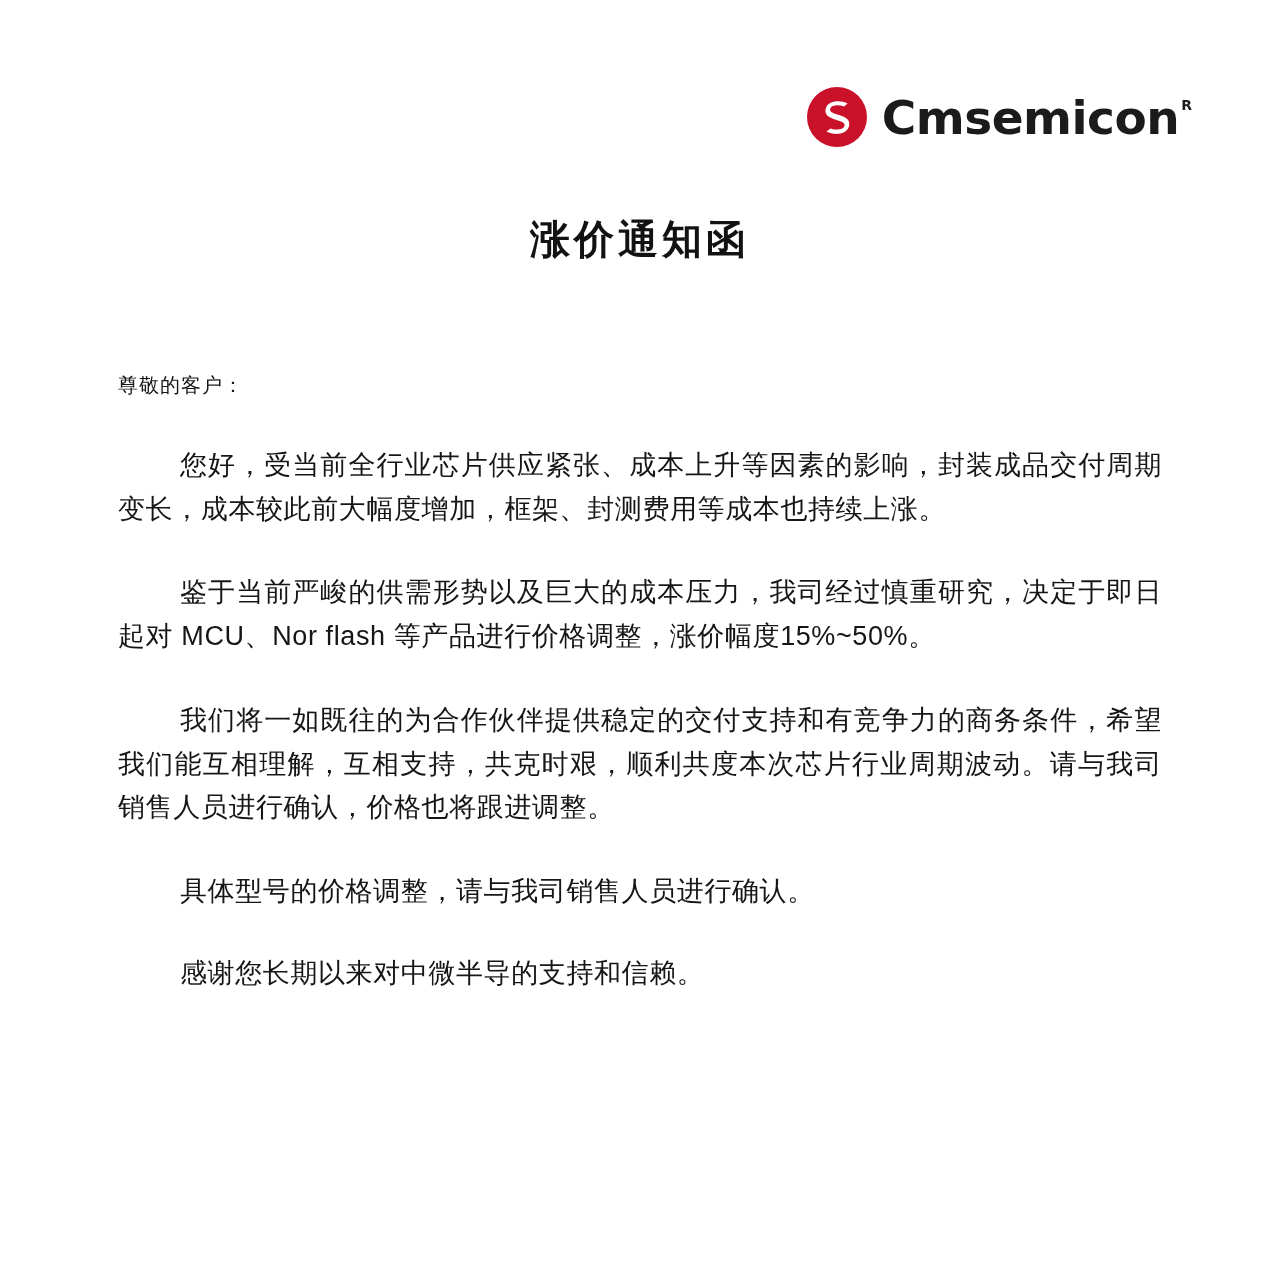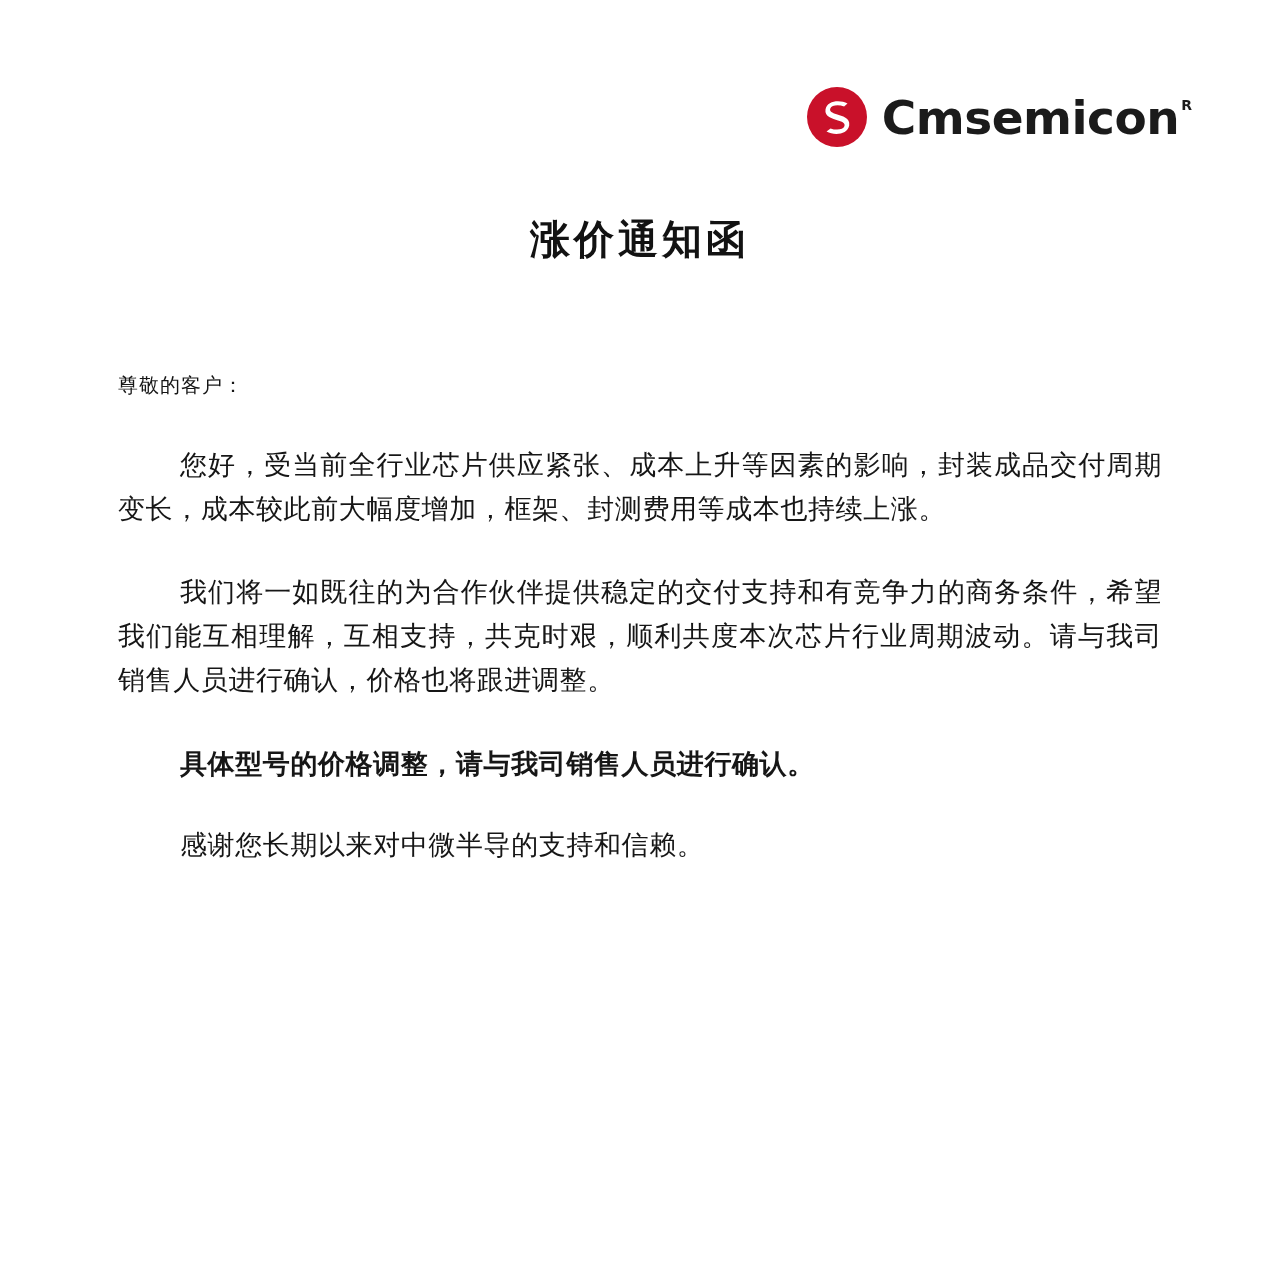--- a/index.html
+++ b/index.html
@@ -91,21 +91,21 @@
   }
   .para {
     font-size: 27px;
     line-height: 1.62;
     color: #161616;
     text-indent: 62px;
     letter-spacing: 0.6px;
     margin-bottom: 40px;
     text-align: justify;
   }
-  .para.tight { margin-bottom: 38px; font-weight: bold; }
+  .para.tight { margin-bottom: 38px; }
   .para.last { margin-bottom: 0; }
 </style>
 </head>
 <body>
 
 <div class="page">
 
   <div class="logo-block">
     <div class="logo-mark">
       <svg width="62" height="62" viewBox="0 0 62 62" xmlns="http://www.w3.org/2000/svg">
@@ -117,18 +117,19 @@
       <span class="logo-text">Cmsemicon</span>
       <span class="logo-reg">R</span>
     </div>
   </div>
 
   <div class="doc-title">涨价通知函</div>
 
   <div class="doc-body">
     <div class="salutation">尊敬的客户：</div>
     <p class="para">您好，受当前全行业芯片供应紧张、成本上升等因素的影响，封装成品交付周期变长，成本较此前大幅度增加，框架、封测费用等成本也持续上涨。</p>
+    <p class="para">鉴于当前严峻的供需形势以及巨大的成本压力，我司经过慎重研究，决定于即日起对 MCU、Nor flash 等产品进行价格调整，涨价幅度15%~50%。</p>
     <p class="para">我们将一如既往的为合作伙伴提供稳定的交付支持和有竞争力的商务条件，希望我们能互相理解，互相支持，共克时艰，顺利共度本次芯片行业周期波动。请与我司销售人员进行确认，价格也将跟进调整。</p>
     <p class="para tight">具体型号的价格调整，请与我司销售人员进行确认。</p>
     <p class="para last">感谢您长期以来对中微半导的支持和信赖。</p>
   </div>
 
 </div>
 
 </body></html>

